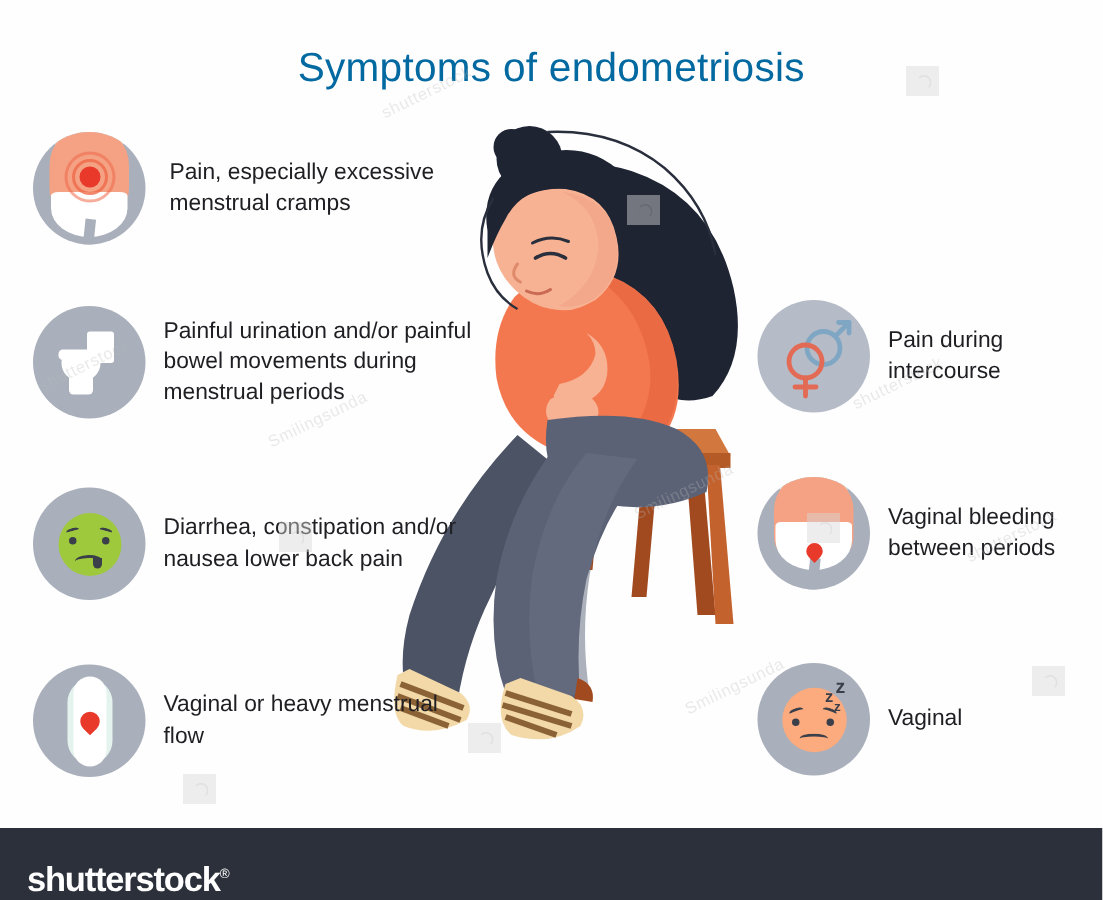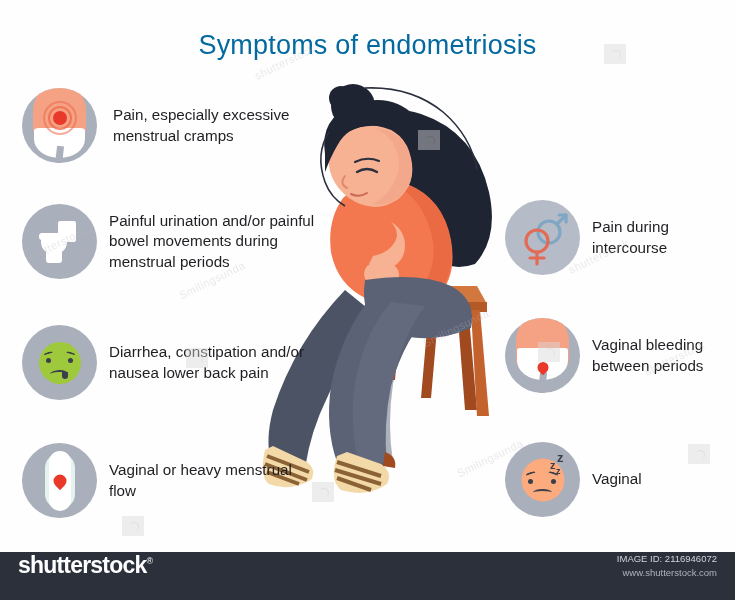--- a/index.html
+++ b/index.html
@@ -301,21 +301,21 @@
     border-bottom-color: transparent;
   }
 
   
   #footer {
     position: absolute;
     left: 0; bottom: 0;
     width: 735px; height: 48px;
     background: #2b303b;
     display: flex;
-    align-items: flex-start;
+    align-items: flex-end;
     justify-content: space-between;
     padding: 0 18px;
   }
   #logo {
     color: #ffffff;
     font-size: 23px;
     font-weight: 700;
     letter-spacing: -0.8px;
     position: relative;
   }
@@ -502,19 +502,15 @@
   <div class="wm-box" style="left:312px; top:482px;"></div>
   <div class="wm-box" style="left:688px; top:444px;"></div>
   <div class="wm-box" style="left:122px; top:516px;"></div>
   <div class="wm-box" style="left:418px; top:130px;"></div>
   <div class="wm-box" style="left:186px; top:348px;"></div>
 
   <div id="footer">
     <div id="logo">
       <span>shutterstock</span><sup>®</sup>
     </div>
-    <div id="meta">
-      <div>IMAGE ID: 2116946072</div>
-      <div class="url">www.shutterstock.com</div>
-    </div>
   </div>
 
 </div>
 
 </body></html>

